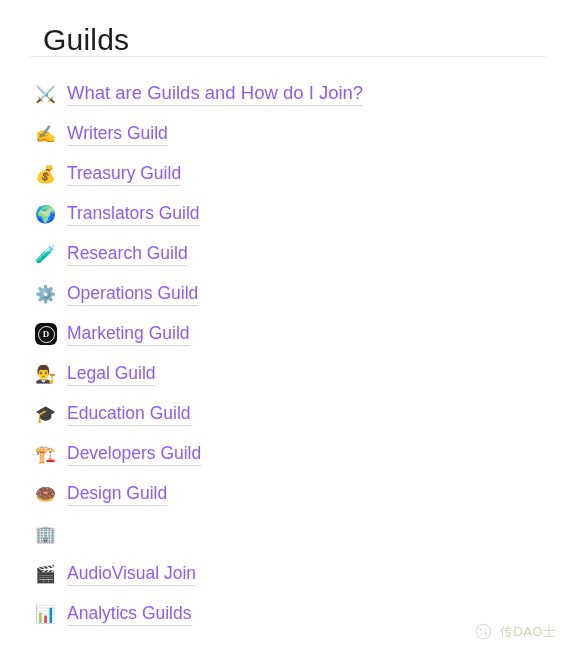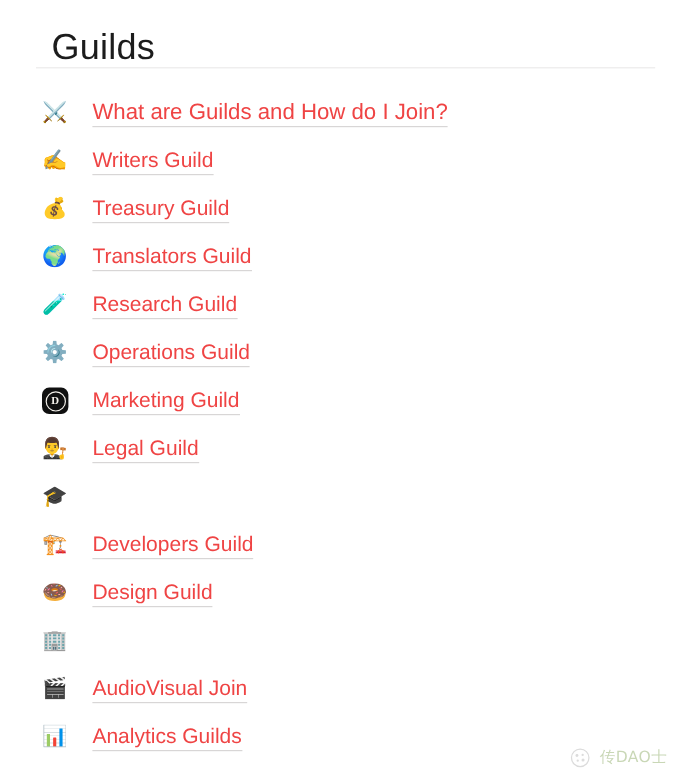--- a/index.html
+++ b/index.html
@@ -79,25 +79,25 @@
     font-size: 17px;
     line-height: 1;
     font-family: "DejaVu Sans", sans-serif;
     user-select: none;
   }
 
   .guild-link {
     display: inline-block;
     font-size: 17.5px;
     line-height: 22px;
-    color: #ef4444;
+    color: #8b5cf6;
     text-decoration: none;
     border-bottom: 1px solid #d8d6d6;
     padding-bottom: 1px;
-    margin-left: 16px;
+    margin-left: 6px;
     white-space: nowrap;
     font-family: "Liberation Sans", "DejaVu Sans", sans-serif;
     cursor: pointer;
   }
 
   
   .guild-row.intro .guild-link {
     font-size: 18.5px;
   }
 
@@ -197,20 +197,21 @@
           </span>
         </span>
         <a class="guild-link" href="#">Marketing Guild</a>
       </li>
       <li class="guild-row">
         <span class="guild-icon">👨‍⚖️</span>
         <a class="guild-link" href="#">Legal Guild</a>
       </li>
       <li class="guild-row">
         <span class="guild-icon">🎓</span>
+        <a class="guild-link" href="#">Education Guild</a>
       </li>
       <li class="guild-row">
         <span class="guild-icon">🏗️</span>
         <a class="guild-link" href="#">Developers Guild</a>
       </li>
       <li class="guild-row">
         <span class="guild-icon">🍩</span>
         <a class="guild-link" href="#">Design Guild</a>
       </li>
       <li class="guild-row">

